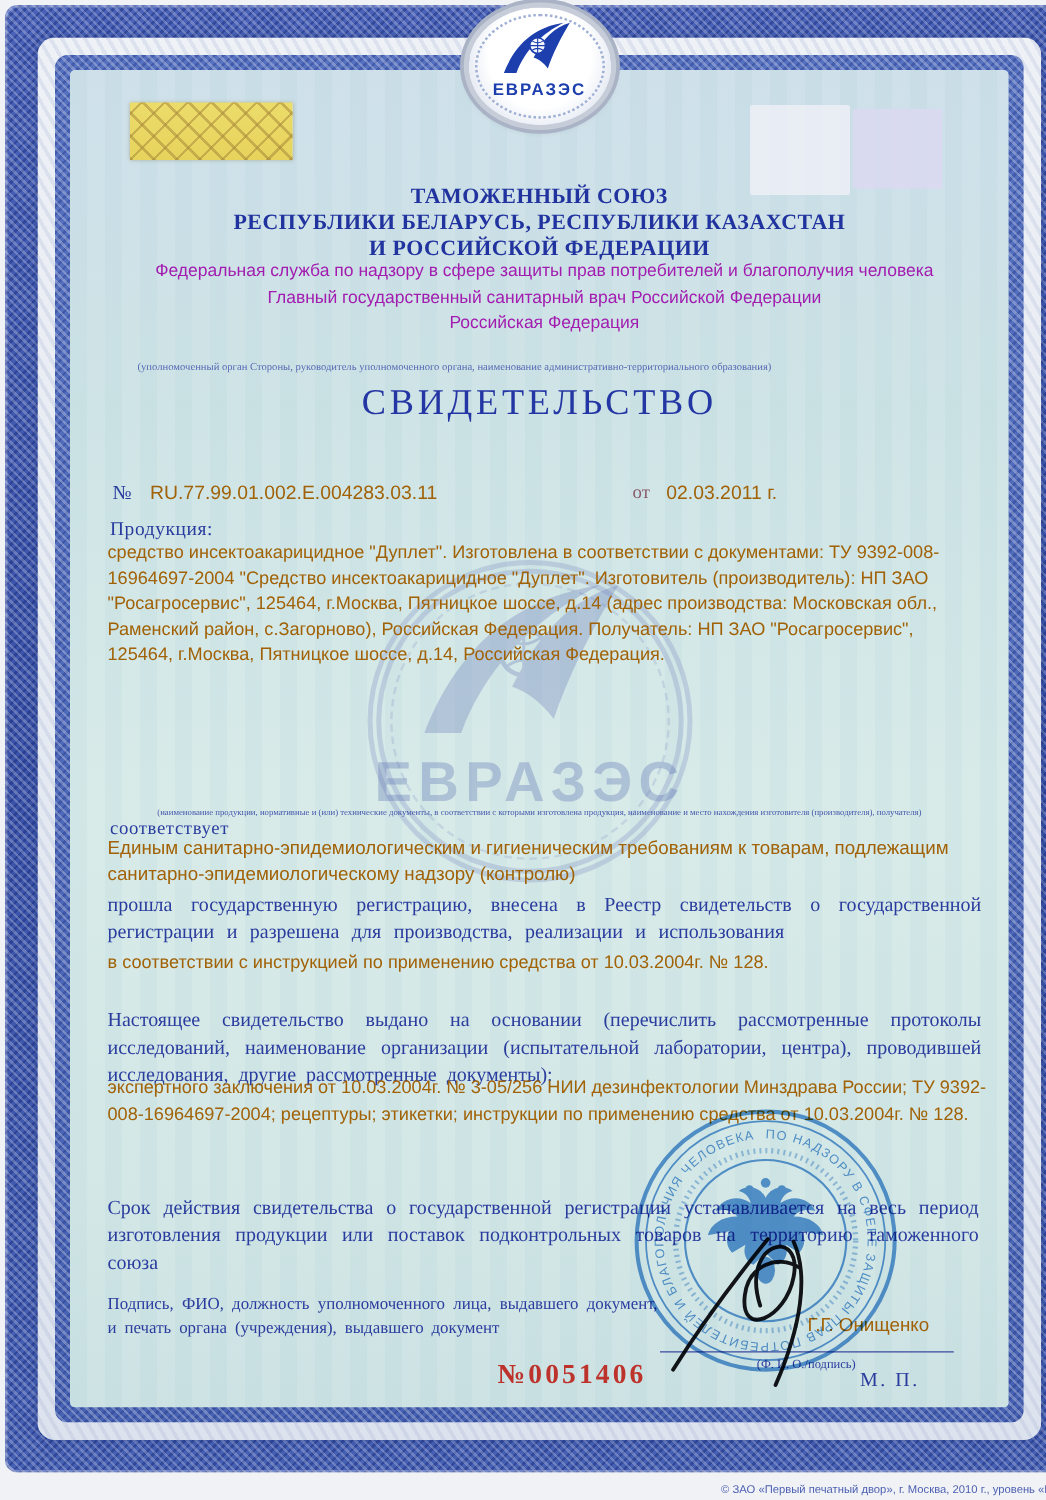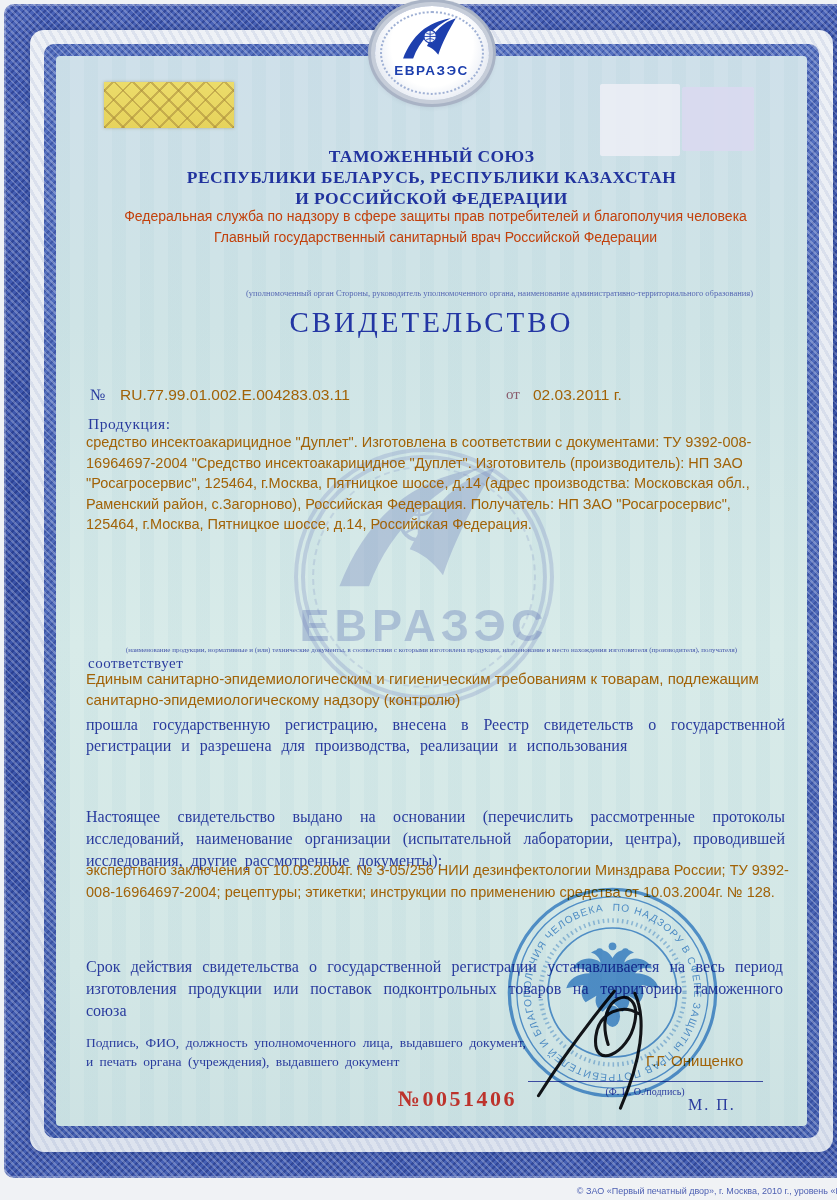--- a/index.html
+++ b/index.html
@@ -62,22 +62,22 @@
   .badge-label{font-family:"Liberation Sans","DejaVu Sans",sans-serif;font-weight:bold;font-size:13.5px;letter-spacing:1.5px;color:#1d3fae;margin-top:-2px;}
   
   .watermark{position:absolute;left:294px;top:448px;width:260px;height:258px;z-index:1;pointer-events:none;}
   .wm-ring{position:absolute;inset:0;border-radius:50%;border:11px double rgba(130,146,195,.32);outline:2px dashed rgba(130,146,195,.25);outline-offset:-20px;}
   .wm-swoosh{position:absolute;left:38px;top:16px;opacity:.32;}
   .wm-label{position:absolute;left:0;right:0;top:152px;text-align:center;font-family:"Liberation Sans","DejaVu Sans",sans-serif;font-weight:bold;font-size:45px;letter-spacing:5px;color:rgba(95,113,178,.34);}
   
   .t{position:absolute;z-index:3;}
   .serifblue{color:#2a3c9e;}
   .hdr-bold{left:60px;right:60px;text-align:center;font-weight:bold;font-size:17.5px;color:#21339e;letter-spacing:.4px;}
-  .hdr-sans{left:68px;right:60px;text-align:center;font-family:"Liberation Sans","DejaVu Sans",sans-serif;font-size:14px;color:#c2410c;}
-  .caption-sm{left:110px;right:110px;text-align:right;font-size:8.5px;color:#5668b3;}
+  .hdr-sans{left:68px;right:60px;text-align:center;font-family:"Liberation Sans","DejaVu Sans",sans-serif;font-size:14px;color:#a21caf;}
+  .caption-sm{left:110px;right:110px;text-align:left;font-size:8.5px;color:#5668b3;}
   .cert-title{left:60px;right:60px;text-align:center;font-weight:normal;font-size:29px;letter-spacing:3px;color:#2336a4;}
   .cert-subtitle{left:60px;right:60px;text-align:center;font-weight:bold;font-size:19px;letter-spacing:1px;color:#2336a4;}
   .sans-val{font-family:"Liberation Sans","DejaVu Sans",sans-serif;color:#a16207;}
   .just{ text-align:justify; }
   .micro{left:62px;right:62px;text-align:center;font-size:7px;color:#4456ab;white-space:nowrap;}
   .sig-line{position:absolute;left:528px;top:1081px;width:235px;border-top:1.5px solid #3a4aa0;z-index:3;}
   .serial{font-weight:bold;font-size:22px;letter-spacing:2.5px;color:#bd332c;margin-left:32px;}
   .footer{position:absolute;right:14px;bottom:4px;font-family:"Liberation Sans","DejaVu Sans",sans-serif;font-size:9px;color:#4c5fb2;z-index:3;}
   .stamp{position:absolute;left:505px;top:885px;z-index:4;mix-blend-mode:multiply;opacity:.88;}
   .signature{position:absolute;left:520px;top:972px;z-index:5;mix-blend-mode:multiply;}
@@ -115,37 +115,39 @@
       <path d="M37,31 h20 M47,21 v20 M40,25 q7,5 14,0 M40,37 q7,-5 14,0" stroke="#6b7cb8" stroke-width="1.3" fill="none"></path>
     </svg>
     <div class="wm-label">ЕВРАЗЭС</div>
   </div>
 
   <div class="t hdr-bold" style="top:146px">ТАМОЖЕННЫЙ СОЮЗ</div>
   <div class="t hdr-bold" style="top:188px">И РОССИЙСКОЙ ФЕДЕРАЦИИ</div>
   <div class="t hdr-bold" style="top:167px">РЕСПУБЛИКИ БЕЛАРУСЬ, РЕСПУБЛИКИ КАЗАХСТАН</div>
   <div class="t hdr-sans" style="top:208px">Федеральная служба по надзору в сфере защиты прав потребителей и благополучия человека</div>
   <div class="t hdr-sans" style="top:229px">Главный государственный санитарный врач Российской Федерации</div>
+  <div class="t hdr-sans" style="top:249px">Российская Федерация</div>
   <div class="t caption-sm" style="top:288px">(уполномоченный орган Стороны, руководитель уполномоченного органа, наименование административно-территориального образования)</div>
 
   <div class="t cert-title" style="top:306px">СВИДЕТЕЛЬСТВО</div>
 
   <div class="t serifblue" style="top:386px;left:90px;font-size:16px">№</div>
   <div class="t sans-val" style="top:386px;left:120px;font-size:15.5px">RU.77.99.01.002.E.004283.03.11</div>
   <div class="t" style="top:386px;left:506px;font-size:15px;color:#8a5a6a">от</div>
   <div class="t sans-val" style="top:386px;left:533px;font-size:15.5px">02.03.2011 г.</div>
 
   <div class="t serifblue" style="top:415px;left:88px;font-size:15.5px;letter-spacing:.5px">Продукция:</div>
   <div class="t sans-val" style="top:432px;left:86px;right:80px;font-size:14.5px;line-height:20.5px">средство инсектоакарицидное "Дуплет". Изготовлена в соответствии с документами: ТУ 9392-008-16964697-2004 "Средство инсектоакарицидное "Дуплет". Изготовитель (производитель): НП ЗАО "Росагросервис", 125464, г.Москва, Пятницкое шоссе, д.14 (адрес производства: Московская обл., Раменский район, с.Загорново), Российская Федерация.  Получатель: НП ЗАО "Росагросервис", 125464, г.Москва, Пятницкое шоссе, д.14, Российская Федерация.</div>
   <div class="t micro" style="top:646px">(наименование продукции, нормативные и (или) технические документы, в соответствии с которыми изготовлена продукция, наименование и место нахождения изготовителя (производителя), получателя)</div>
 
   <div class="t serifblue" style="top:655px;left:88px;font-size:15px;letter-spacing:.5px">соответствует</div>
   <div class="t sans-val" style="top:668px;left:86px;right:88px;font-size:15px;line-height:21px">Единым санитарно-эпидемиологическим и гигиеническим требованиям к товарам, подлежащим санитарно-эпидемиологическому надзору (контролю)</div>
 
   <div class="t serifblue just" style="top:714px;left:86px;right:78px;font-size:16px;line-height:21px;word-spacing:6px">прошла государственную регистрацию, внесена в Реестр свидетельств о государственной регистрации и разрешена для производства, реализации и использования</div>
+  <div class="t sans-val" style="top:762px;left:86px;right:78px;font-size:14.5px">в соответствии с инструкцией по применению средства от 10.03.2004г. № 128.</div>
 
   <div class="t serifblue just" style="top:806px;left:86px;right:78px;font-size:16px;line-height:22px;word-spacing:4px">Настоящее свидетельство выдано на основании (перечислить рассмотренные протоколы исследований, наименование организации (испытательной лаборатории, центра), проводившей исследования, другие рассмотренные документы):</div>
   <div class="t sans-val" style="top:860px;left:86px;right:70px;font-size:14.5px;line-height:21.5px">экспертного заключения от 10.03.2004г. № 3-05/256 НИИ дезинфектологии Минздрава России; ТУ 9392-008-16964697-2004; рецептуры; этикетки; инструкции по применению средства от 10.03.2004г. № 128.</div>
 
   <div class="t serifblue just" style="top:956px;left:86px;right:80px;font-size:16px;line-height:22px;word-spacing:5px">Срок действия свидетельства о государственной регистрации устанавливается на весь период изготовления продукции или поставок подконтрольных товаров на территорию таможенного союза</div>
 
   <svg class="stamp" width="215" height="215" viewBox="0 0 200 200">
     <defs>
         <path id="rim" d="M100,24 a76,76 0 1,1 -0.1,0"></path>
       </defs>

